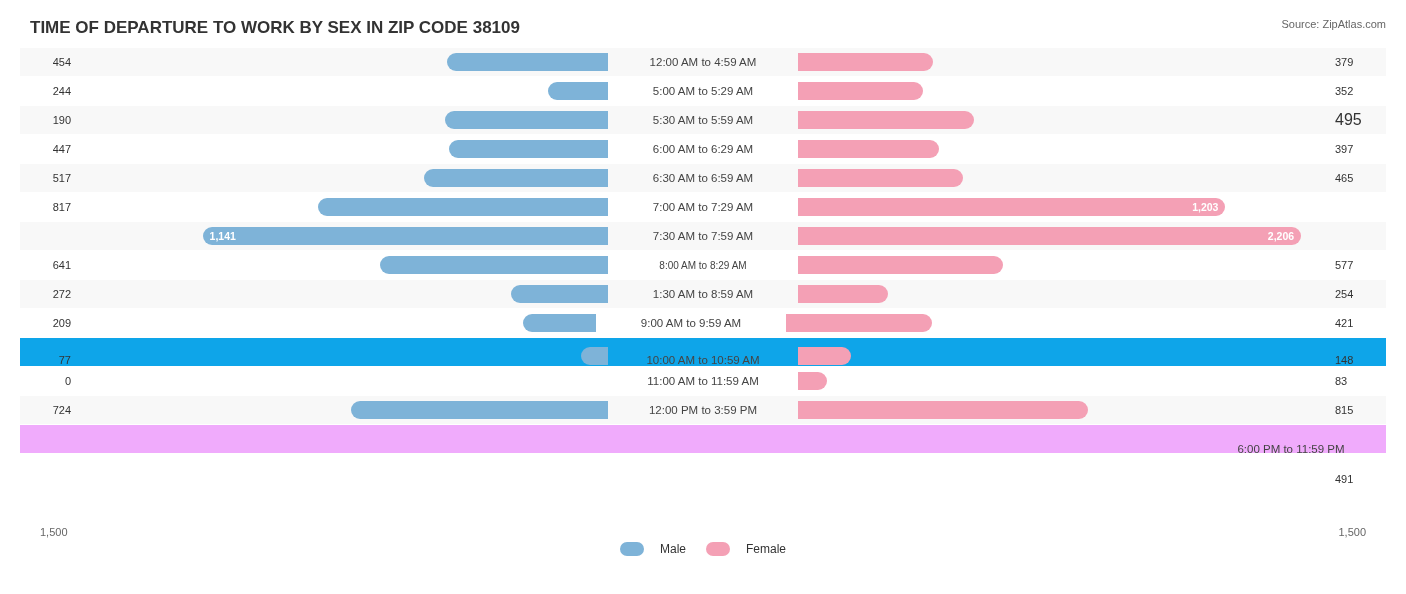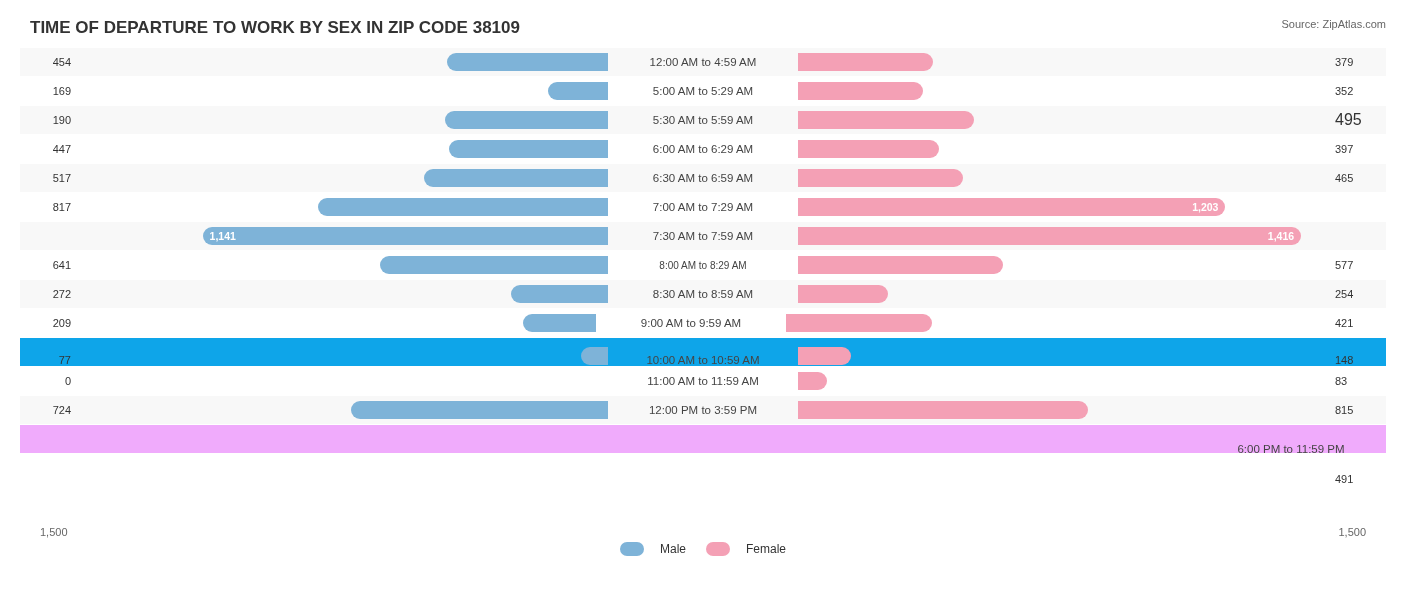--- a/index.html
+++ b/index.html
@@ -77,21 +77,21 @@
         <div style="flex: 1 1 0%; height: 20px; display: flex; align-items: center; justify-content: flex-end;">
           <div style="width: 30.2667%; height: 18px; background: rgb(126, 179, 216); border-radius: 9px 0px 0px 9px; position: relative; display: flex; align-items: center;"></div>
         </div>
         <div style="width: 190px; text-align: center; font-size: 11.5px; color: rgb(68, 68, 68); flex-shrink: 0;">12:00 AM to 4:59 AM</div>
         <div style="flex: 1 1 0%; height: 20px; display: flex; align-items: center; justify-content: flex-start;">
           <div style="width: 25.2667%; height: 18px; background: rgb(244, 160, 181); border-radius: 0px 9px 9px 0px; position: relative; display: flex; align-items: center; justify-content: flex-end;"></div>
         </div>
         <div style="width: 55px; text-align: left; font-size: 11px; color: rgb(51, 51, 51); flex-shrink: 0; padding-left: 4px;">379</div>
       </div>
       <div style="display: flex; align-items: center; height: 28px; margin-bottom: 1px; background: rgb(255, 255, 255);">
-        <div style="width: 55px; text-align: right; font-size: 11px; color: rgb(51, 51, 51); flex-shrink: 0; padding-right: 4px;">169</div>
+        <div style="width: 55px; text-align: right; font-size: 11px; color: rgb(51, 51, 51); flex-shrink: 0; padding-right: 4px;">244</div>
         <div style="flex: 1 1 0%; height: 20px; display: flex; align-items: center; justify-content: flex-end;">
           <div style="width: 11.2667%; height: 18px; background: rgb(126, 179, 216); border-radius: 9px 0px 0px 9px; position: relative; display: flex; align-items: center;"></div>
         </div>
         <div style="width: 190px; text-align: center; font-size: 11.5px; color: rgb(68, 68, 68); flex-shrink: 0;">5:00 AM to 5:29 AM</div>
         <div style="flex: 1 1 0%; height: 20px; display: flex; align-items: center; justify-content: flex-start;">
           <div style="width: 23.4667%; height: 18px; background: rgb(244, 160, 181); border-radius: 0px 9px 9px 0px; position: relative; display: flex; align-items: center; justify-content: flex-end;"></div>
         </div>
         <div style="width: 55px; text-align: left; font-size: 11px; color: rgb(51, 51, 51); flex-shrink: 0; padding-left: 4px;">352</div>
       </div>
       <div style="display: flex; align-items: center; height: 28px; margin-bottom: 1px; background: rgb(248, 248, 248);">
@@ -143,42 +143,42 @@
       <div style="display: flex; align-items: center; height: 28px; margin-bottom: 1px; background: rgb(248, 248, 248);">
         <div style="width: 55px; text-align: right; font-size: 11px; color: rgb(51, 51, 51); flex-shrink: 0; padding-right: 4px;"></div>
         <div style="flex: 1 1 0%; height: 20px; display: flex; align-items: center; justify-content: flex-end;">
           <div style="width: 76.0667%; height: 18px; background: rgb(126, 179, 216); border-radius: 9px 0px 0px 9px; position: relative; display: flex; align-items: center;">
             <span style="position: absolute; left: 7px; font-size: 10.5px; color: rgb(255, 255, 255); font-weight: bold;">1,141</span>
           </div>
         </div>
         <div style="width: 190px; text-align: center; font-size: 11.5px; color: rgb(68, 68, 68); flex-shrink: 0;">7:30 AM to 7:59 AM</div>
         <div style="flex: 1 1 0%; height: 20px; display: flex; align-items: center; justify-content: flex-start;">
           <div style="width: 94.4%; height: 18px; background: rgb(244, 160, 181); border-radius: 0px 9px 9px 0px; position: relative; display: flex; align-items: center; justify-content: flex-end;">
-            <span style="position: absolute; right: 7px; font-size: 10.5px; color: rgb(255, 255, 255); font-weight: bold;">1,416</span>
+            <span style="position: absolute; right: 7px; font-size: 10.5px; color: rgb(255, 255, 255); font-weight: bold;">2,206</span>
           </div>
         </div>
         <div style="width: 55px; text-align: left; font-size: 11px; color: rgb(51, 51, 51); flex-shrink: 0; padding-left: 4px;"></div>
       </div>
       <div style="display: flex; align-items: center; height: 28px; margin-bottom: 1px; background: rgb(255, 255, 255);">
         <div style="width: 55px; text-align: right; font-size: 11px; color: rgb(51, 51, 51); flex-shrink: 0; padding-right: 4px;">641</div>
         <div style="flex: 1 1 0%; height: 20px; display: flex; align-items: center; justify-content: flex-end;">
           <div style="width: 42.7333%; height: 18px; background: rgb(126, 179, 216); border-radius: 9px 0px 0px 9px; position: relative; display: flex; align-items: center;"></div>
         </div>
         <div style="width: 190px; text-align: center; font-size: 10px; color: rgb(68, 68, 68); flex-shrink: 0;">8:00 AM to 8:29 AM</div>
         <div style="flex: 1 1 0%; height: 20px; display: flex; align-items: center; justify-content: flex-start;">
           <div style="width: 38.4667%; height: 18px; background: rgb(244, 160, 181); border-radius: 0px 9px 9px 0px; position: relative; display: flex; align-items: center; justify-content: flex-end;"></div>
         </div>
         <div style="width: 55px; text-align: left; font-size: 11px; color: rgb(51, 51, 51); flex-shrink: 0; padding-left: 4px;">577</div>
       </div>
       <div style="display: flex; align-items: center; height: 28px; margin-bottom: 1px; background: rgb(248, 248, 248);">
         <div style="width: 55px; text-align: right; font-size: 11px; color: rgb(51, 51, 51); flex-shrink: 0; padding-right: 4px;">272</div>
         <div style="flex: 1 1 0%; height: 20px; display: flex; align-items: center; justify-content: flex-end;">
           <div style="width: 18.1333%; height: 18px; background: rgb(126, 179, 216); border-radius: 9px 0px 0px 9px; position: relative; display: flex; align-items: center;"></div>
         </div>
-        <div style="width: 190px; text-align: center; font-size: 11.5px; color: rgb(68, 68, 68); flex-shrink: 0;">8:30 AM to 8:59 AM</div>
+        <div style="width: 190px; text-align: center; font-size: 11.5px; color: rgb(68, 68, 68); flex-shrink: 0;">1:30 AM to 8:59 AM</div>
         <div style="flex: 1 1 0%; height: 20px; display: flex; align-items: center; justify-content: flex-start;">
           <div style="width: 16.9333%; height: 18px; background: rgb(244, 160, 181); border-radius: 0px 9px 9px 0px; position: relative; display: flex; align-items: center; justify-content: flex-end;"></div>
         </div>
         <div style="width: 55px; text-align: left; font-size: 11px; color: rgb(51, 51, 51); flex-shrink: 0; padding-left: 4px;">254</div>
       </div>
       <div style="display: flex; align-items: center; height: 28px; margin-bottom: 1px; background: rgb(255, 255, 255);">
         <div style="width: 55px; text-align: right; font-size: 11px; color: rgb(51, 51, 51); flex-shrink: 0; padding-right: 4px;">209</div>
         <div style="flex: 1 1 0%; height: 20px; display: flex; align-items: center; justify-content: flex-end;">
           <div style="width: 13.9333%; height: 18px; background: rgb(126, 179, 216); border-radius: 9px 0px 0px 9px; position: relative; display: flex; align-items: center;"></div>
         </div>

